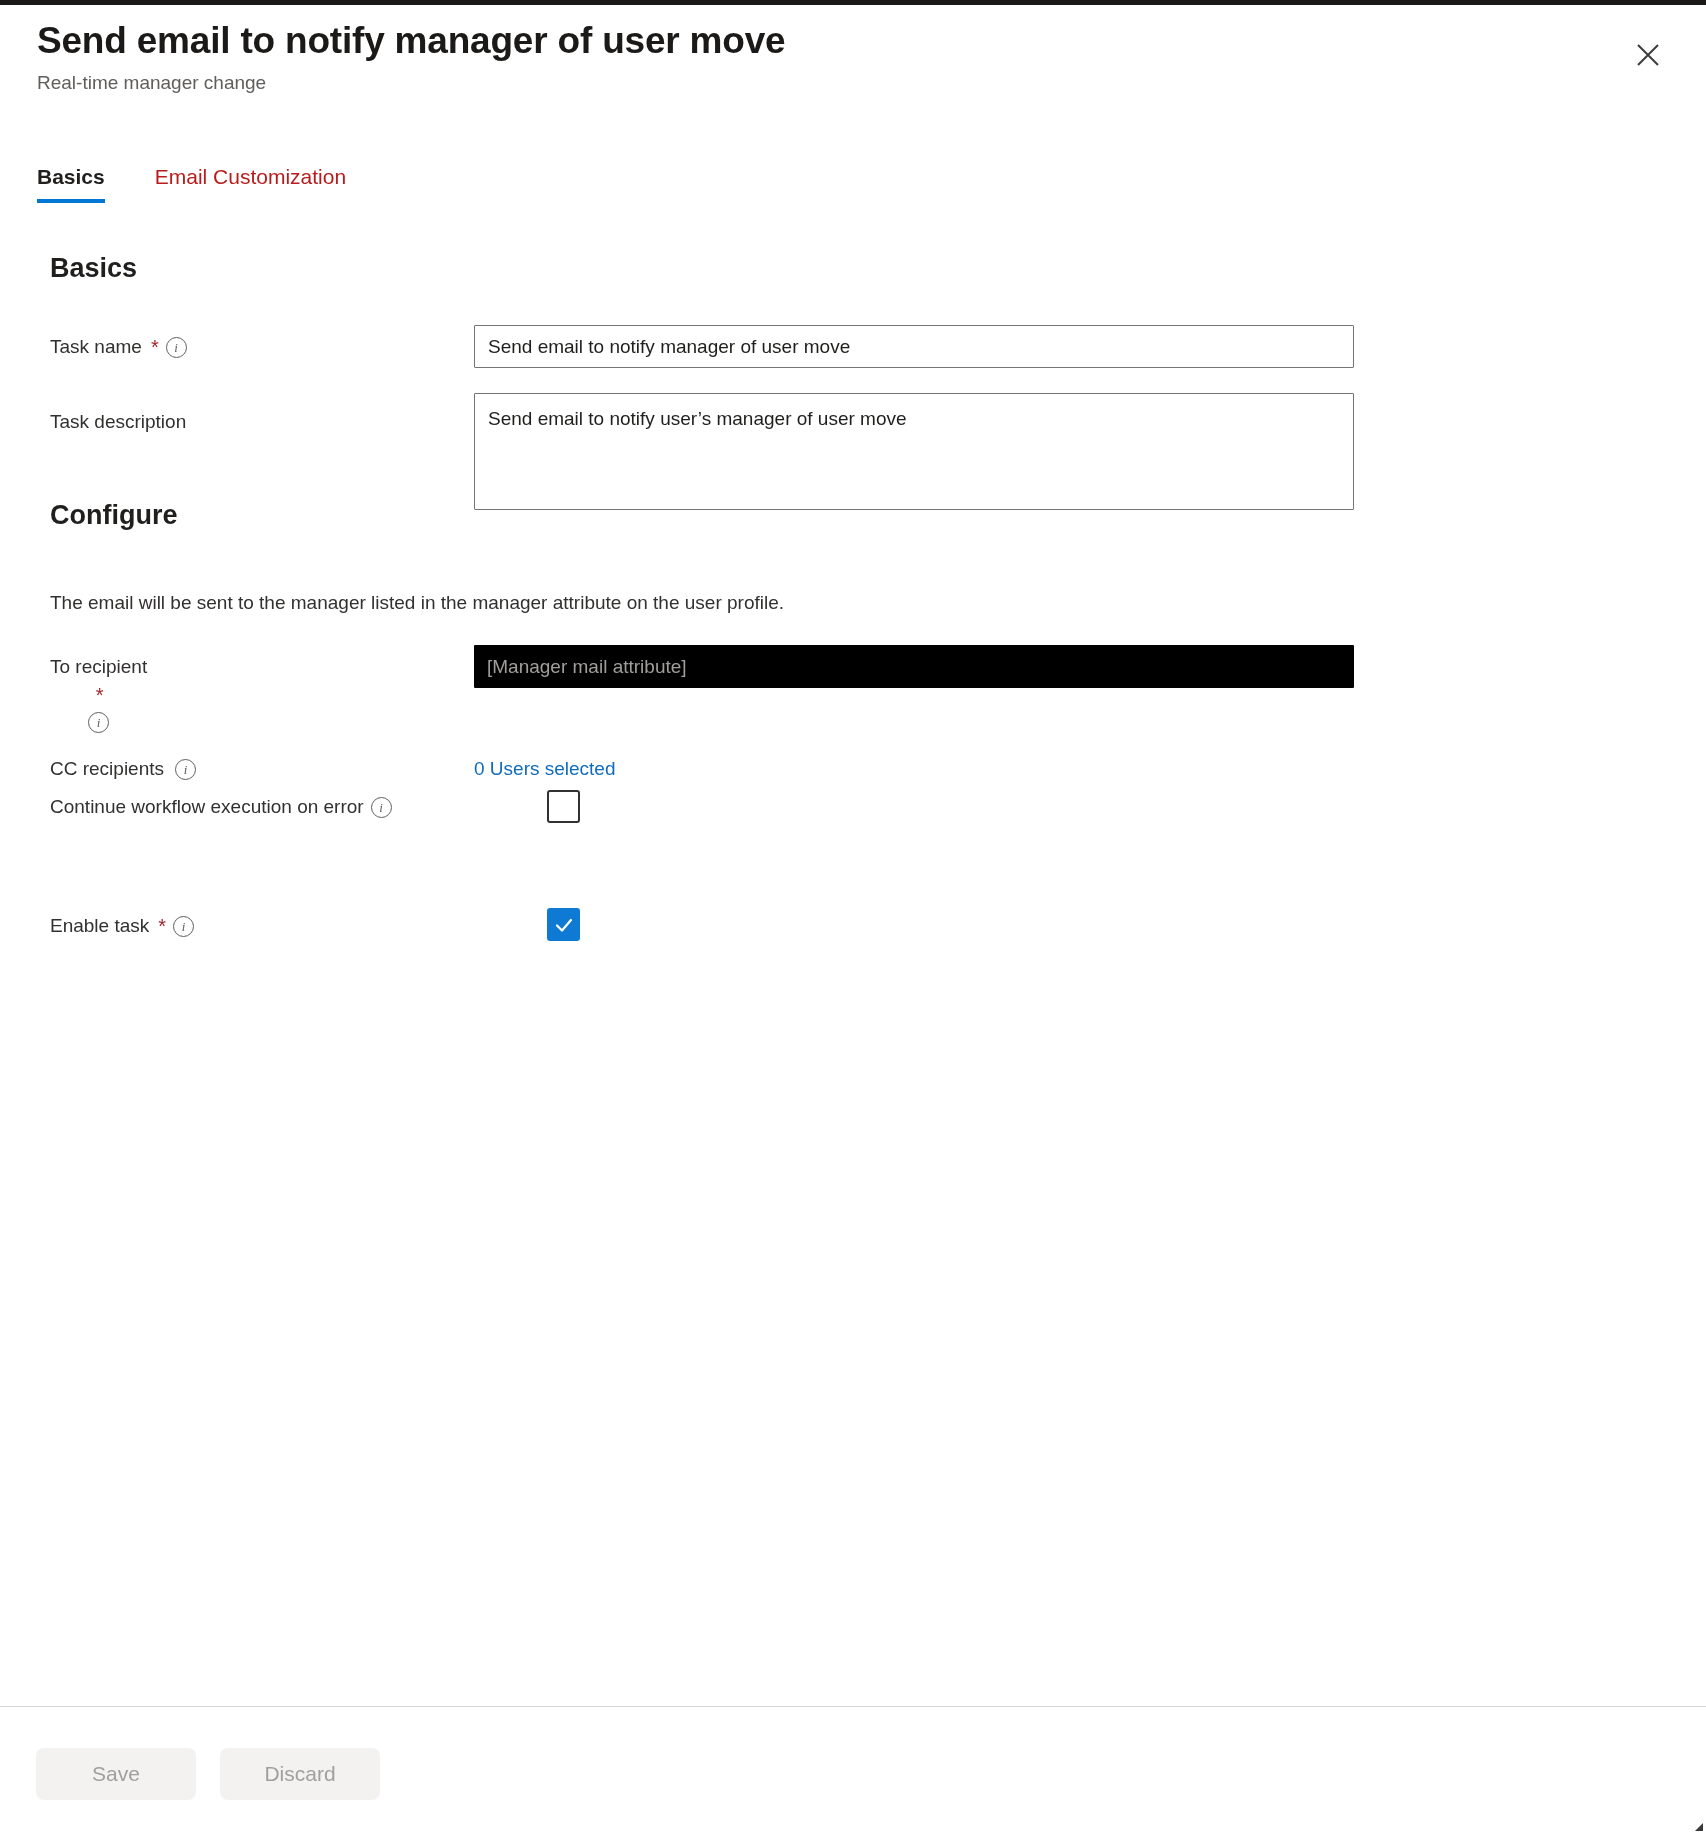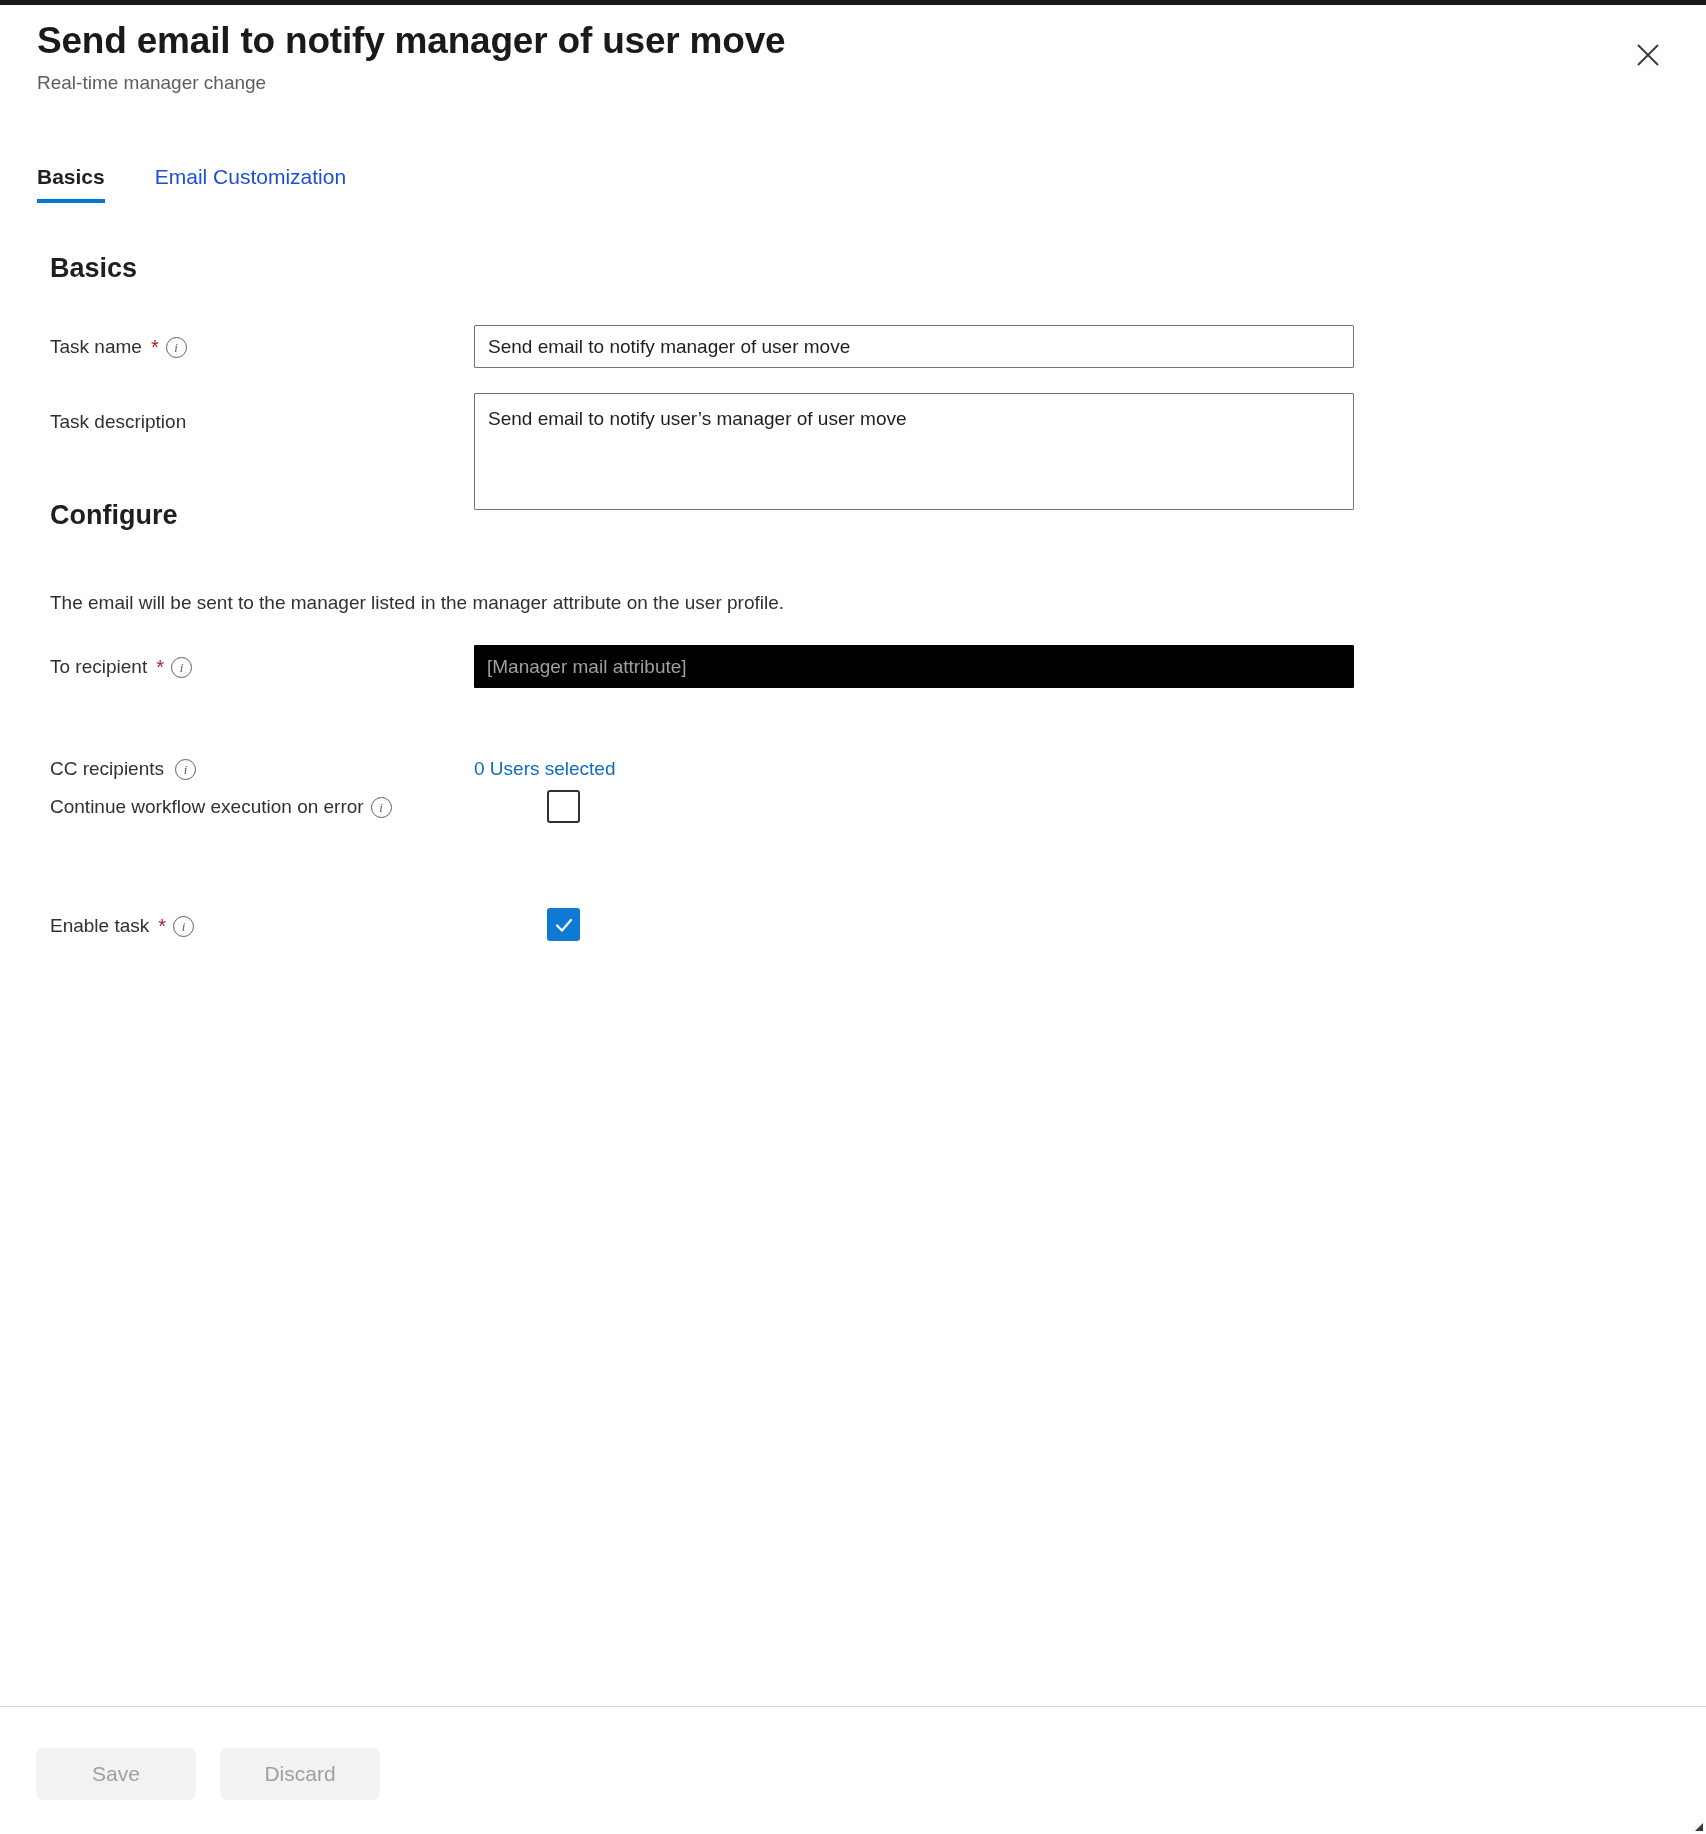--- a/index.html
+++ b/index.html
@@ -68,21 +68,21 @@
     position: absolute;
     top: 160px;
     left: 37px;
     display: flex;
     align-items: flex-end;
     gap: 50px;
   }
   .tab {
     position: relative;
     font-size: 21px;
-    color: #1d4ed8;
+    color: #b91c1c;
     padding-bottom: 14px;
     cursor: pointer;
     white-space: nowrap;
   }
   .tab.active {
     font-weight: 700;
     color: #201f1e;
   }
   .tab.active::after {
     content: "";
@@ -308,21 +308,21 @@
     <div class="field" style="top:0;">
       <textarea class="text-area" style="">Send email to notify user’s manager of user move</textarea>
     </div>
   </div>
 
   <div class="section-title" id="sec-configure">Configure</div>
 
   <div class="helper-text">The email will be sent to the manager listed in the manager attribute on the user profile.</div>
 
   <div class="row" style="top:640px;height:46px;">
-    <div class="row-label" style="top:11px;">
+    <div class="row-label" style="top:11px;flex-direction:column;">
       <span>To recipient</span>
       <span class="req">*</span>
       <span class="info-icon">
           <span>i</span>
         </span>
     </div>
     <div class="field" style="top:0;">
       <input class="text-input readonly" type="text" readonly="" placeholder="[Manager mail attribute]" style="">
     </div>
   </div>

